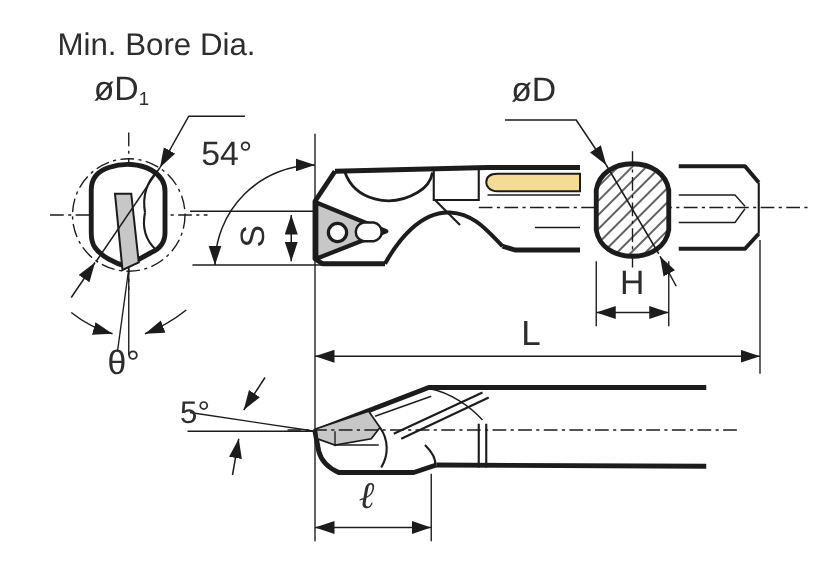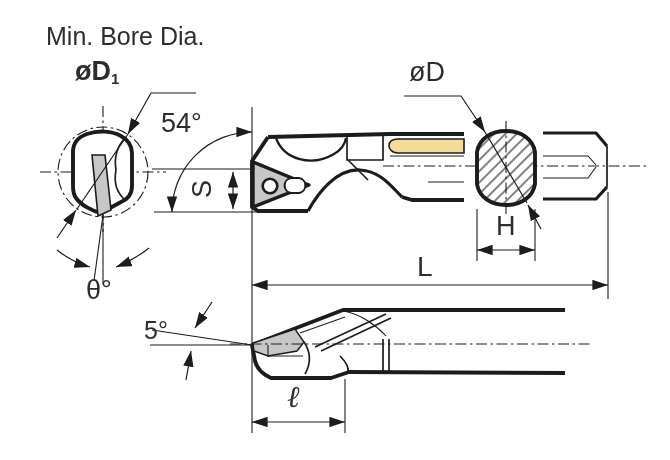--- a/index.html
+++ b/index.html
@@ -4,21 +4,21 @@
 <style>
   :root{
     --line:#1c1c1c; --text:#2d2d2d; --insert:#c7c7c7; --stripe:#f5dc96; --bg:#ffffff;
   }
   html,body{margin:0;padding:0;background:var(--bg);}
   #stage{position:relative;width:670px;height:460px;background:var(--bg);overflow:hidden;
          font-family:"Liberation Sans", sans-serif;color:var(--text);}
   #stage svg{position:absolute;left:0;top:0;}
   .lbl{position:absolute;color:var(--text);line-height:1;white-space:nowrap;user-select:none;}
   .lbl-title{left:46px;top:24px;font-size:25px;}
-  .lbl-d1{left:75px;top:58px;font-size:27px;font-weight:bold;}
+  .lbl-d1{left:75px;top:58px;font-size:27px;}
   .lbl-d1 .sub{font-size:15px;vertical-align:-4px;}
   .lbl-93{left:161px;top:110px;font-size:27px;}
   .lbl-s{left:191px;top:171px;font-size:27px;width:32px;height:36px;
          transform:rotate(-90deg);transform-origin:center;text-align:center;}
   .lbl-d{left:409px;top:59px;font-size:27px;}
   .lbl-h{left:496px;top:213px;font-size:27px;}
   .lbl-l{left:417px;top:253px;font-size:28px;}
   .lbl-5{left:144px;top:318px;font-size:25px;}
   .lbl-ell{left:287px;top:382px;font-size:30px;font-style:italic;font-family:"DejaVu Serif",serif;}
   .lbl-theta{left:86px;top:277px;font-size:27px;}

